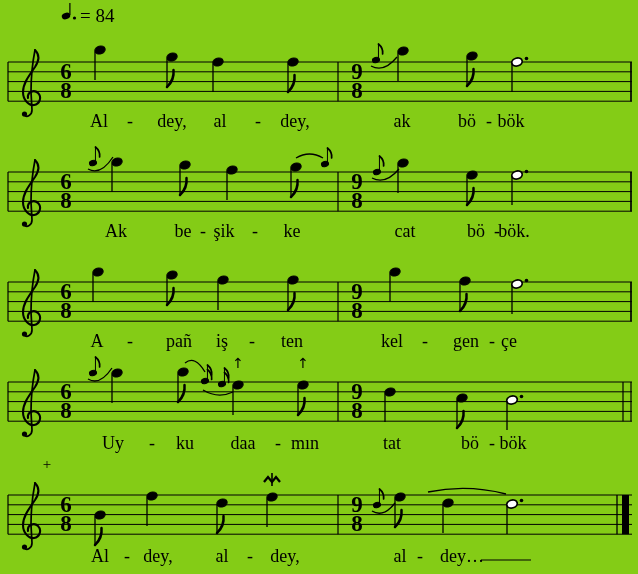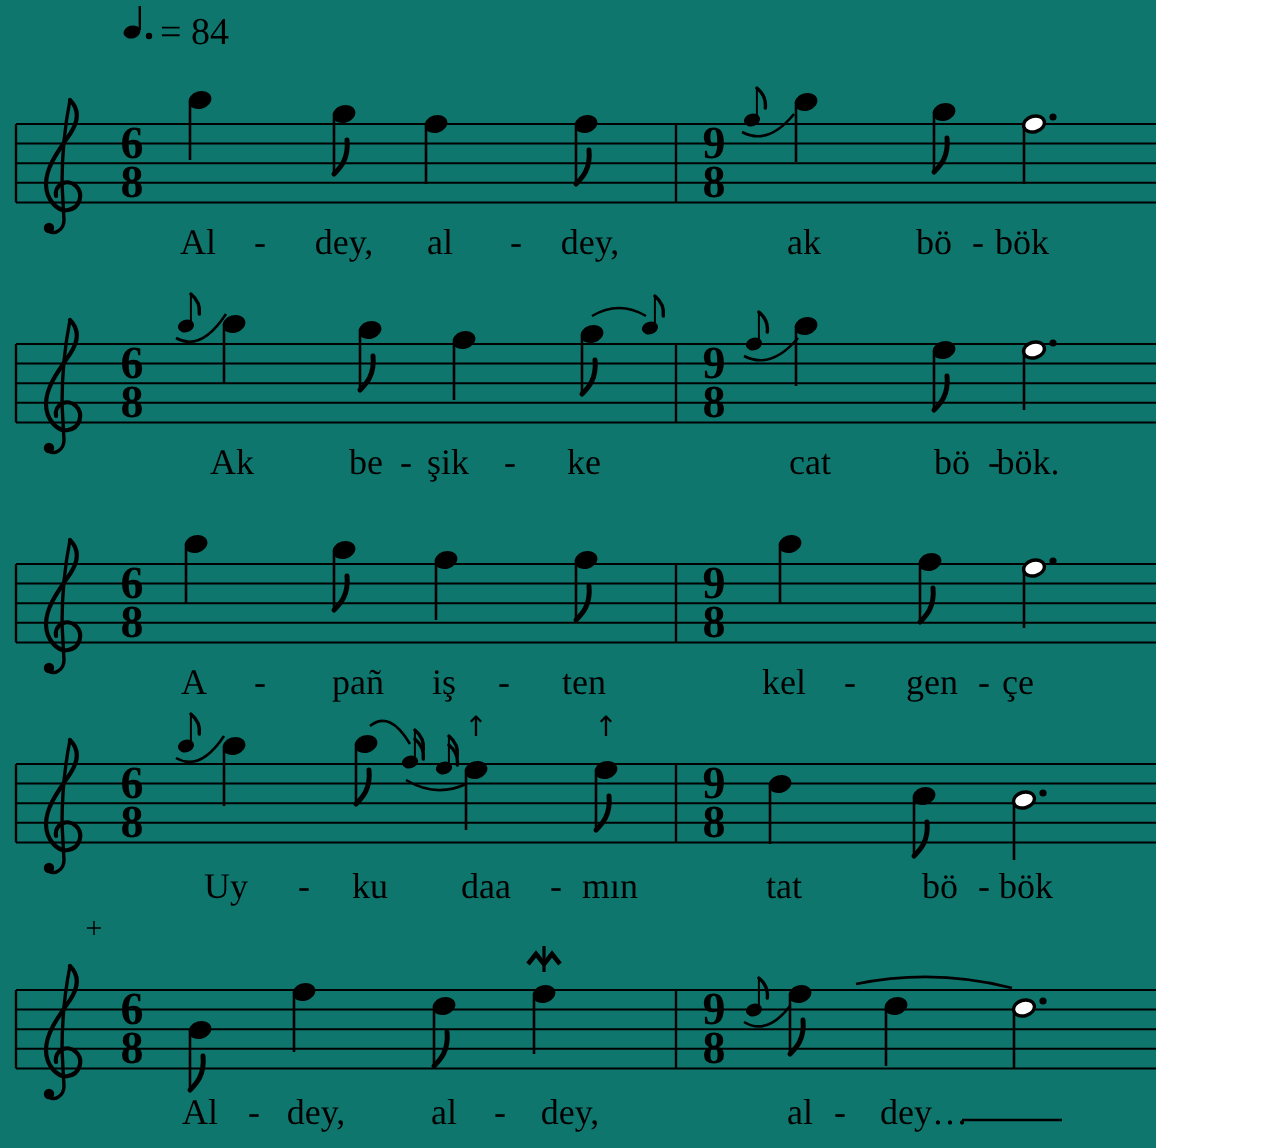--- a/index.html
+++ b/index.html
@@ -1,16 +1,16 @@
 <!DOCTYPE html>
 <html><head>
 <meta charset="utf-8">
 <style>
   html,body{margin:0;padding:0;background:#fff;}
-  .page{position:relative;width:578px;height:574px;background:#0f766e;overflow:hidden;
+  .page{position:relative;width:638px;height:574px;background:#84cc16;overflow:hidden;
         font-family:"Liberation Serif","DejaVu Serif",serif;}
   svg text{user-select:none;}
 </style>
 </head>
 <body>
 
 <div class="page">
   <svg id="score" xmlns="http://www.w3.org/2000/svg" width="638" height="574" viewBox="0 0 638 574">
       <g>
         <ellipse cx="66" cy="16" rx="4.3" ry="3.2" transform="rotate(-16 66 16)" fill="#000000"></ellipse>

